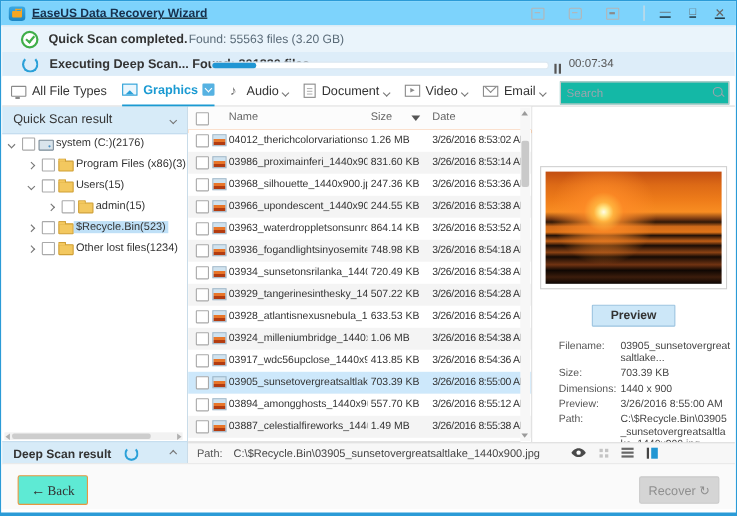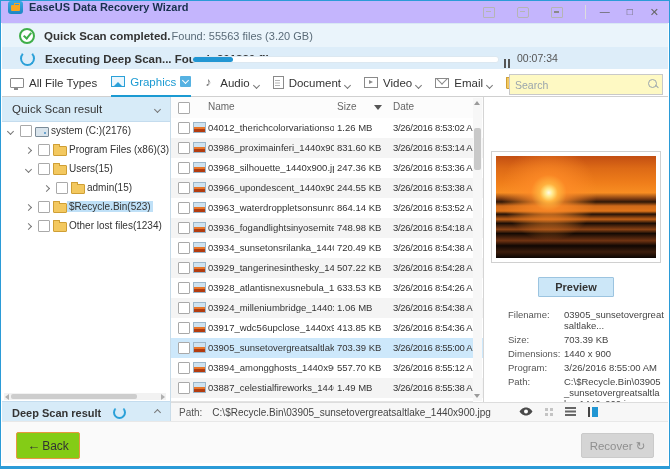--- a/index.html
+++ b/index.html
@@ -1,20 +1,20 @@
 <!DOCTYPE html>
 <html><head>
 <meta charset="utf-8">
 <style>
   html,body{margin:0;padding:0;}
   body{width:670px;height:469px;position:relative;font-family:"Liberation Sans",sans-serif;background:#fff;overflow:hidden;}
   .win{position:absolute;inset:0;border:1px solid #2b9bd7;border-bottom:3px solid #2b9bd7;box-sizing:border-box;background:#fff;}
 
   
-  .titlebar{position:absolute;left:0;top:0;right:0;height:22px;background:#c4b5fd;display:flex;align-items:flex-start;}
+  .titlebar{position:absolute;left:0;top:0;right:0;height:22px;background:#7dd3fc;display:flex;align-items:center;text-decoration:underline;}
   .appicon{width:15px;height:13px;margin:0 6px 0 7px;border-radius:3px;background:linear-gradient(180deg,#3aa9e4,#1d85c3);position:relative;display:inline-block;}
   .appicon i{position:absolute;left:3px;top:4px;width:9px;height:6px;background:#f6a623;border-radius:1px;}
   .appicon i::before{content:'';position:absolute;left:2.5px;top:-2px;width:4px;height:2px;border:1px solid #f6a623;border-bottom:none;}
   .apptitle{font-size:11px;font-weight:bold;color:#17304d;}
   .wctrls{margin-left:auto;display:flex;align-items:center;height:100%;}
   .wic{width:10px;height:9px;border:1px solid #b5b5b5;border-radius:1px;margin-right:22px;position:relative;display:inline-block;}
   .wic.share::after{content:'';position:absolute;left:2px;top:3px;width:5px;height:1px;background:#b5b5b5;}
   .wic.feedback{border-radius:2px;}
   .wic.feedback::after{content:'';position:absolute;left:2px;top:3px;width:5px;height:1px;background:#b5b5b5;}
   .wic.menubox::after{content:'';position:absolute;left:2px;top:3px;width:5px;height:2px;background:#8a8a8a;}
@@ -36,29 +36,29 @@
   .pbar{position:absolute;left:190px;top:9px;width:305px;height:5px;background:#fff;border:1px solid #dce8f1;border-radius:3px;}
   .pfill{height:100%;background:#2196d3;border-radius:3px;width:13%;}
   .pause{position:absolute;left:502px;top:7px;display:inline-block;}
   .pause i{display:inline-block;width:2px;height:9px;background:#555;margin-right:2px;}
   .ptime{position:absolute;left:515px;top:5px;font-size:10.5px;color:#555;}
 
   
   .filterbar{position:absolute;left:1px;top:68px;right:1px;height:28px;background:#fff;border-bottom:1px solid #d0d0d0;display:flex;align-items:center;padding-left:8px;box-sizing:border-box;}
   .fitem{display:flex;align-items:center;margin-right:14px;position:relative;height:100%;cursor:default;}
   .flbl{font-size:11.5px;color:#333;margin-left:5px;}
-  .fitem.fsel .flbl{color:#1b9ad2;font-weight:normal;}
+  .fitem.fsel .flbl{color:#1b9ad2;font-weight:bold;}
   .fitem.fsel{border-bottom:2px solid #1b9ad2;}
   .dd{margin-left:4px;}
   .ddbox{margin-left:4px;width:11px;height:11px;background:#56b2e2;border-radius:1px;display:inline-flex;align-items:center;justify-content:center;}
   .ddbox .chv{border-color:#fff;margin-top:-2px;}
   .chv{display:inline-block;width:4px;height:4px;border:solid #777;border-width:0 1.4px 1.4px 0;transform:rotate(45deg);}
   .chv.right{transform:rotate(-45deg);}
   .chv.up{transform:rotate(-135deg);}
-  .searchbox{position:absolute;top:73px;left:508px;width:152px;height:19px;border:1px solid #c9c9c9;background:#fef9c3;}
+  .searchbox{position:absolute;top:73px;left:508px;width:152px;height:19px;border:1px solid #c9c9c9;background:#14b8a6;}
   .searchbox input{border:none;outline:none;width:125px;height:17px;font-size:10.5px;padding-left:5px;color:#444;font-family:"Liberation Sans",sans-serif;background:transparent;}
   .searchbox input::placeholder{color:#9aa5ad;}
   .mag{position:absolute;right:5px;top:4px;width:7px;height:7px;border:1px solid #9aa5ad;border-radius:50%;display:inline-block;}
   .mag::after{content:'';position:absolute;left:6px;top:6px;width:4px;height:1px;background:#9aa5ad;transform:rotate(45deg);}
 
   
   .ic{display:inline-block;position:relative;}
   .ic-monitor{width:12px;height:8px;border:1px solid #8a8a8a;border-radius:1px;}
   .ic-monitor::after{content:'';position:absolute;left:3px;bottom:-3px;width:4px;height:2px;background:#8a8a8a;}
   .ic-image{width:12px;height:9px;border:1px solid #2aa0d8;background:#eaf6fd;overflow:hidden;}
@@ -145,21 +145,21 @@
   .vi-grid{width:8px;height:8px;display:inline-block;position:relative;}
   .vi-grid::after{content:'';position:absolute;left:0;top:0;width:3px;height:3px;background:#c4c4c4;box-shadow:5px 0 0 #c4c4c4,0 5px 0 #c4c4c4,5px 5px 0 #c4c4c4;}
   .vi-list{width:11px;height:9px;display:inline-block;position:relative;}
   .vi-list::after{content:'';position:absolute;left:0;top:0;width:11px;height:1.5px;background:#666;box-shadow:0 3.5px 0 #666,0 7px 0 #666;}
   .vi-cols{width:10px;height:10px;display:inline-block;position:relative;}
   .vi-cols::before{content:'';position:absolute;left:0;top:0;width:2px;height:10px;background:#444;}
   .vi-cols::after{content:'';position:absolute;left:4px;top:0;width:6px;height:10px;background:#2196d3;}
 
   
   .bottombar{position:absolute;left:1px;right:1px;bottom:3px;height:41px;background:#fafafa;border-top:1px solid #e8e8e8;}
-  .backbtn{position:absolute;left:14px;top:10px;width:64px;height:27px;background:#84cc16;border:1px solid #e8973f;border-radius:2px;font-size:12px;color:#333;font-family:Liberation Sans, sans-serif;}
+  .backbtn{position:absolute;left:14px;top:10px;width:64px;height:27px;background:#5eead4;border:1px solid #e8973f;border-radius:2px;font-size:12px;color:#333;font-family:Liberation Serif, serif;}
   .backbtn .barrow{font-size:13px;margin-right:2px;}
   .recbtn{position:absolute;right:14px;top:11px;width:73px;height:25px;background:#d5d5d5;border:1px solid #cacaca;border-radius:2px;font-size:11.5px;color:#8f8f8f;font-family:"Liberation Sans",sans-serif;}
 </style>
 </head>
 <body>
 
 <div class="win">
 
   <div class="titlebar">
     <span class="appicon">
@@ -422,21 +422,21 @@
         </div>
         <div class="drow">
           <span class="dlbl">Size:</span>
           <span class="dval">703.39 KB</span>
         </div>
         <div class="drow">
           <span class="dlbl">Dimensions:</span>
           <span class="dval">1440 x 900</span>
         </div>
         <div class="drow">
-          <span class="dlbl">Program:</span>
+          <span class="dlbl">Preview:</span>
           <span class="dval">3/26/2016 8:55:00 AM</span>
         </div>
         <div class="drow">
           <span class="dlbl">Path:</span>
           <span class="dval">C:\$Recycle.Bin\03905_sunsetovergreatsaltlake_1440x900.jpg</span>
         </div>
       </div>
   </div>
 
   <div class="pathbar">

